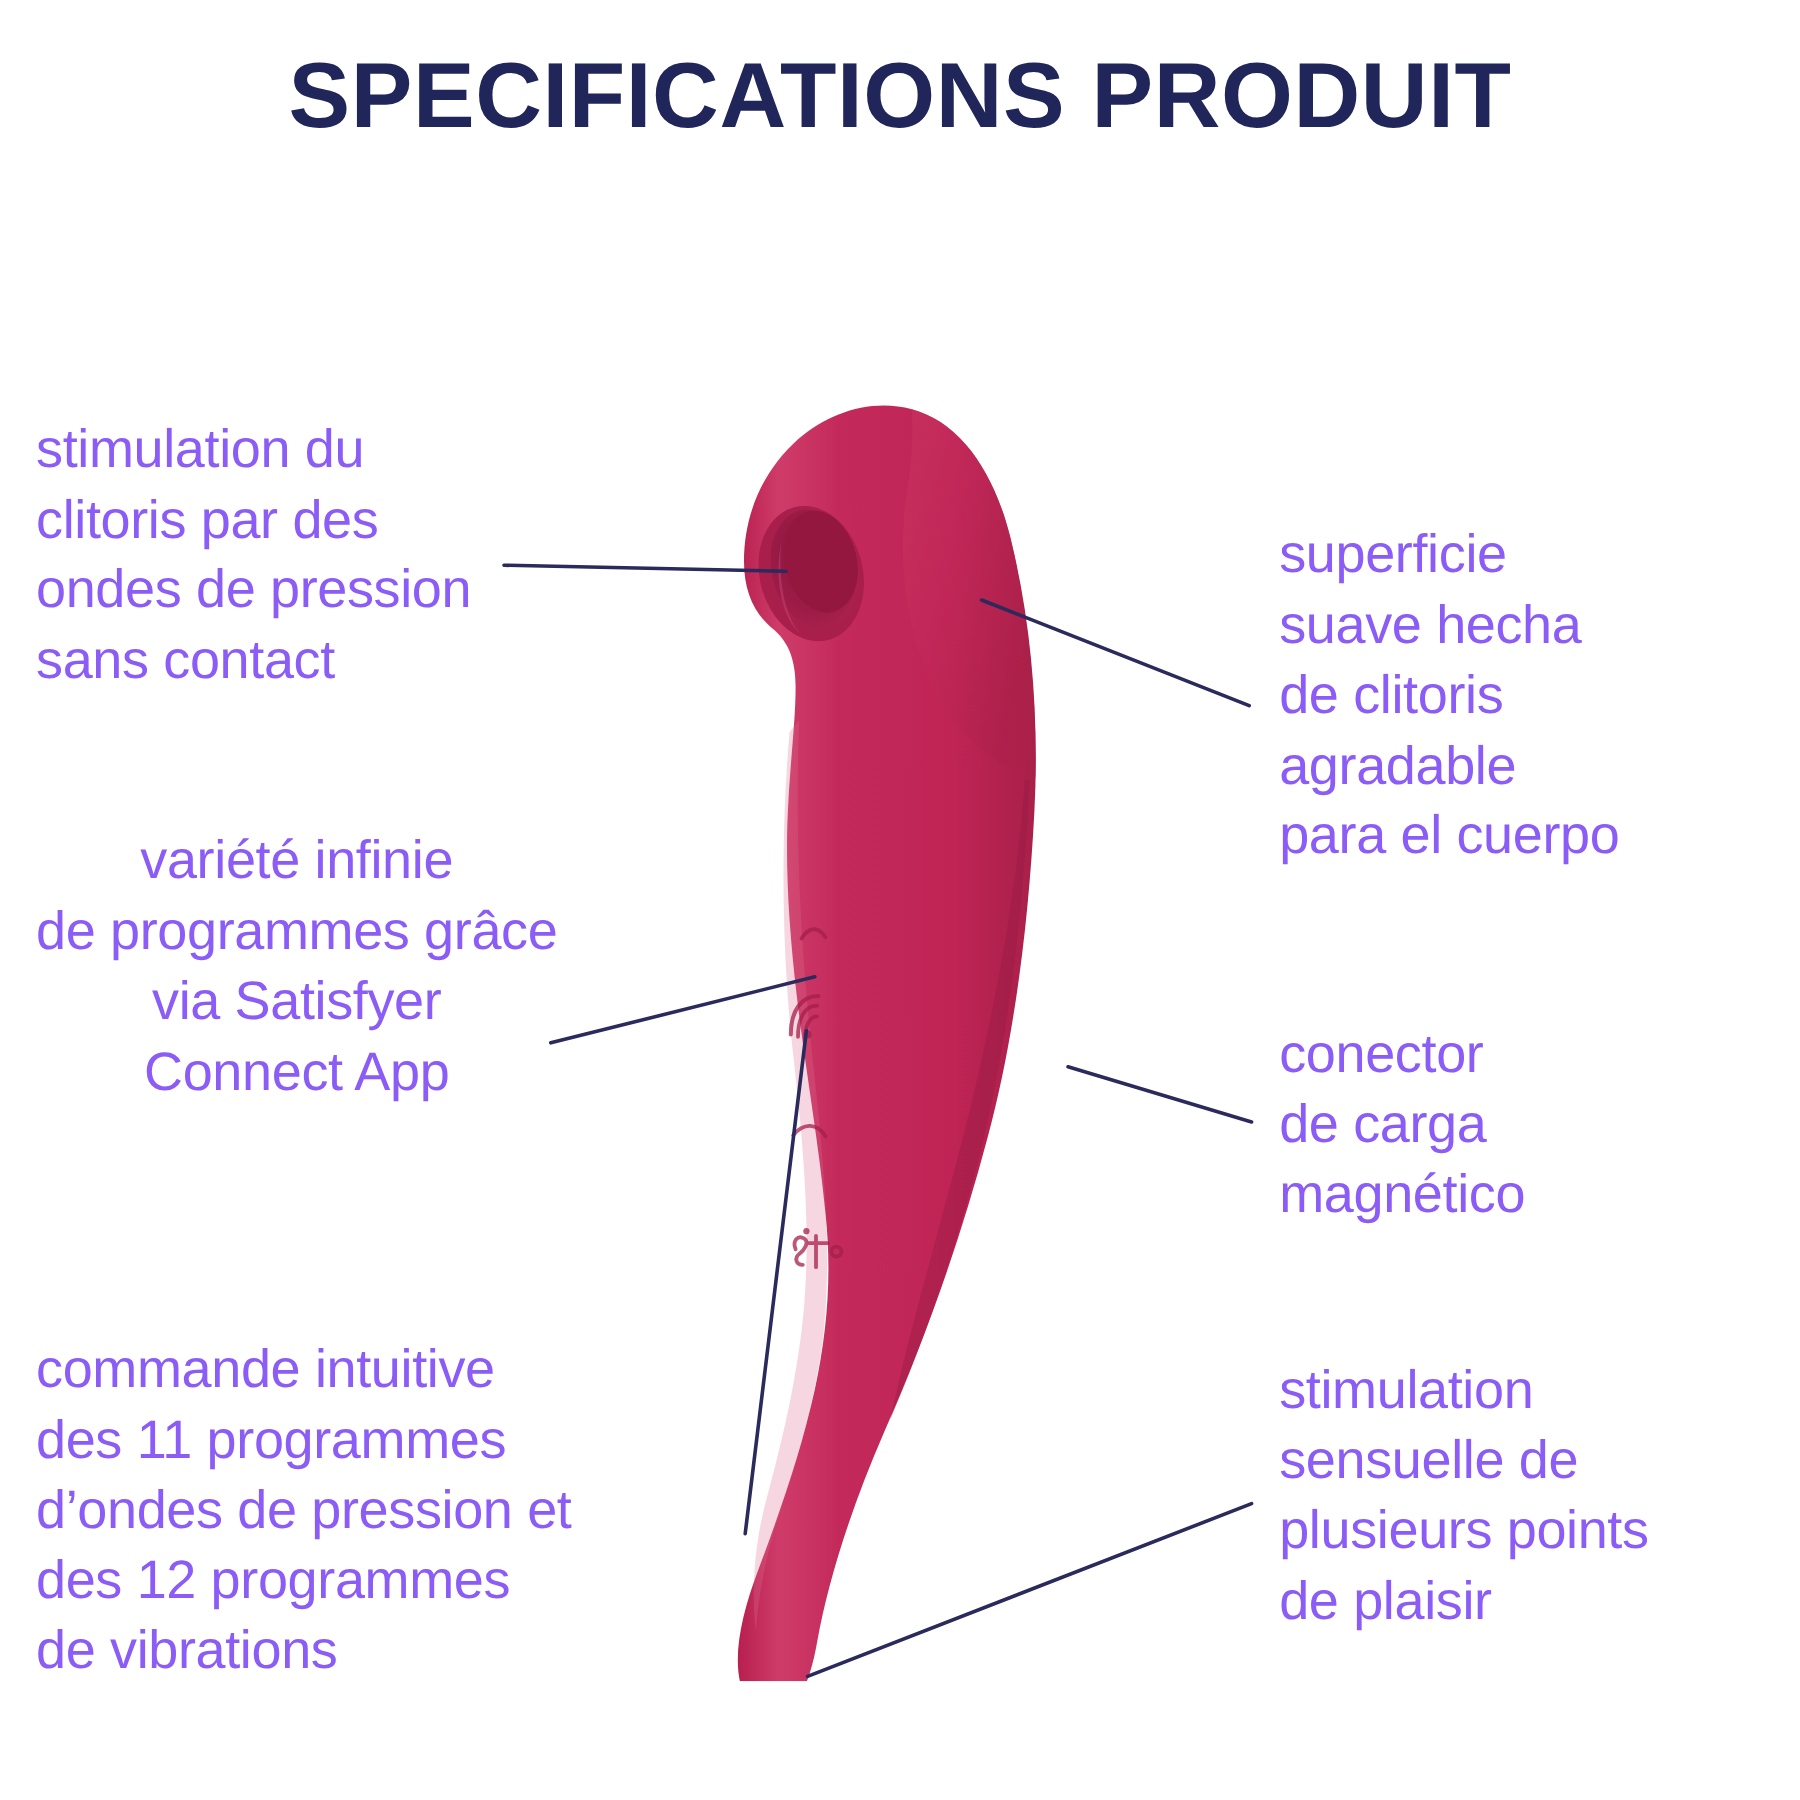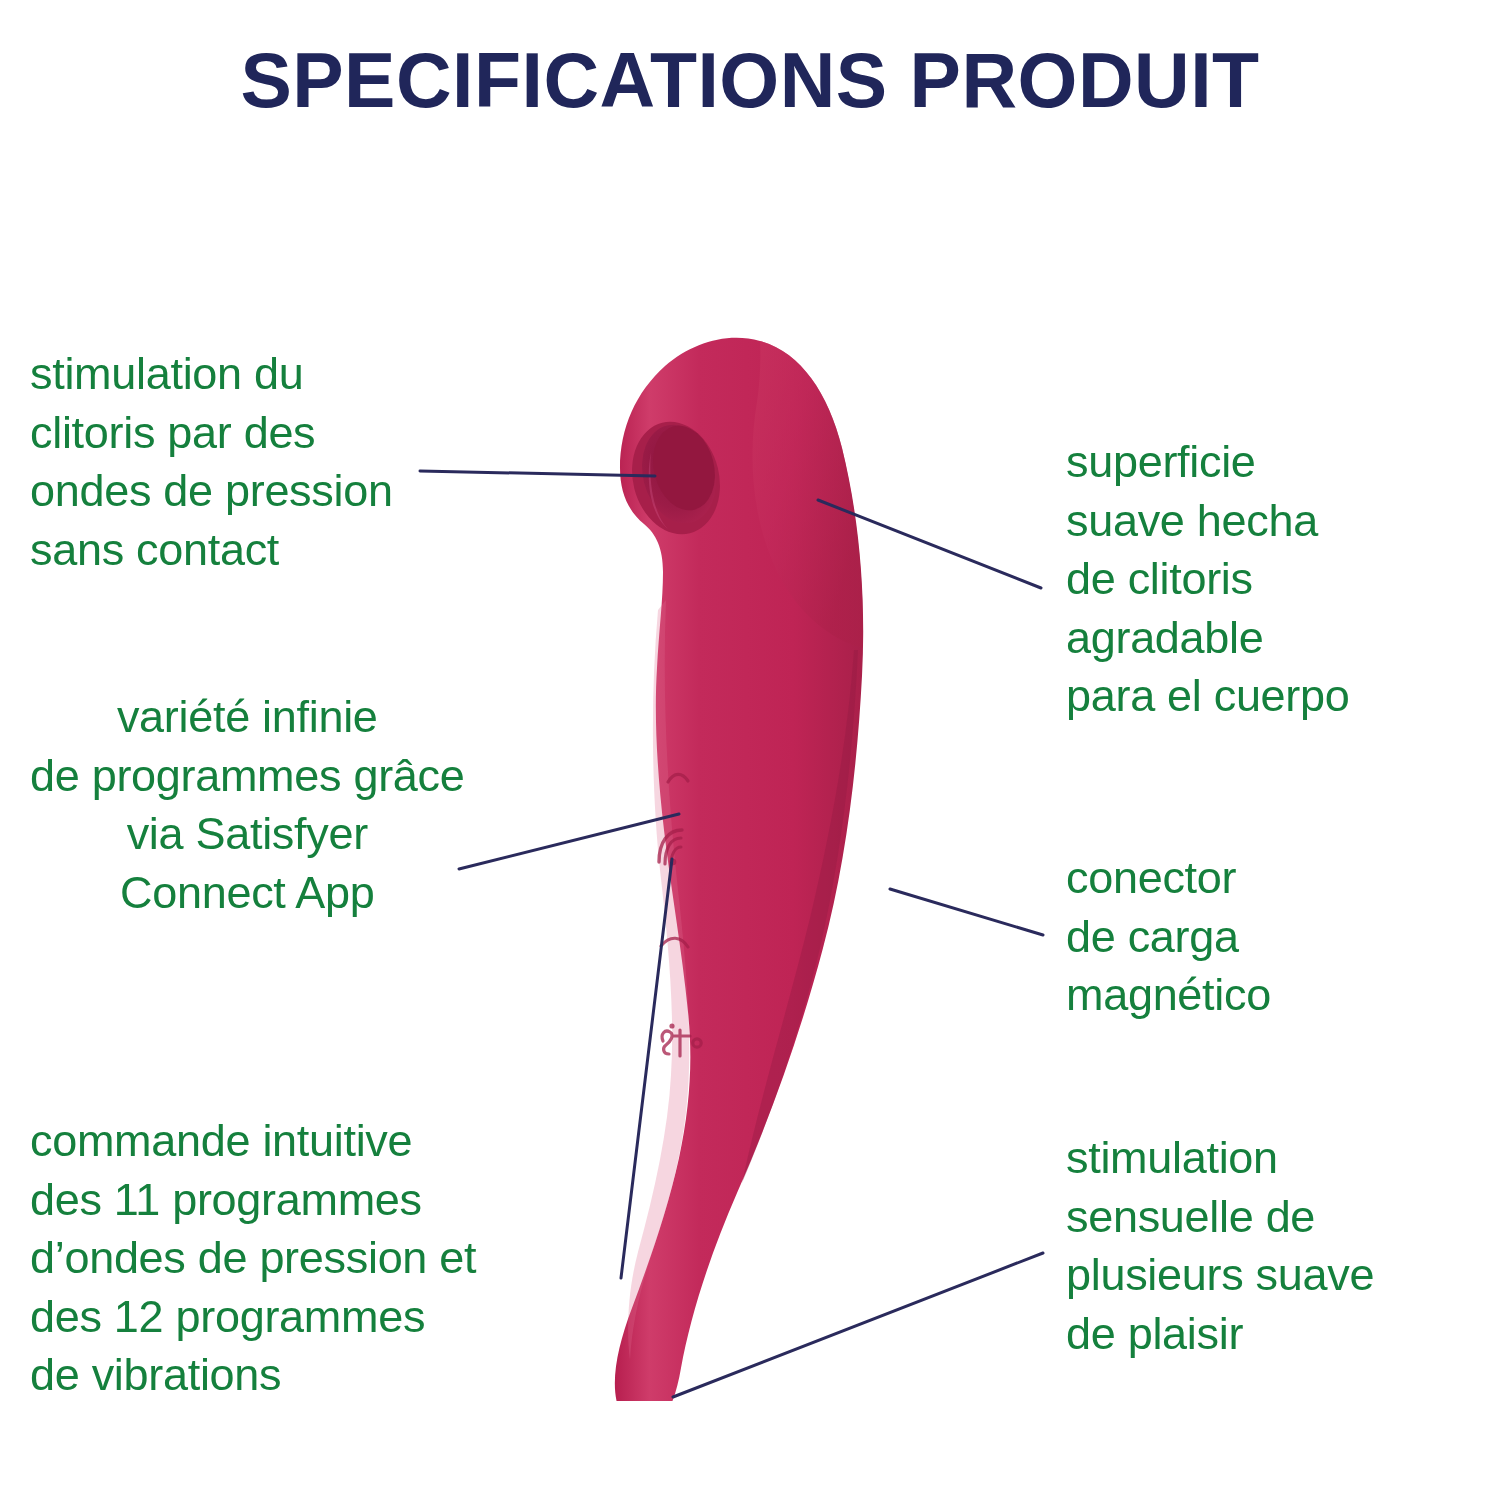--- a/index.html
+++ b/index.html
@@ -32,21 +32,21 @@
     line-height: 1.0;
     white-space: nowrap;
   }
 
   
   .callout {
     position: absolute;
     font-family: "Liberation Sans", sans-serif;
     font-size: 45px;
     line-height: 1.30;
-    color: #15803d;
+    color: #8b5cf6;
     font-weight: normal;
     letter-spacing: -0.3px;
   }
   .callout .line { display: block; white-space: nowrap; }
 
   .callout-left  { text-align: left; }
   .callout-right { text-align: left; margin-top: 21px; }
 
   #callout-pressure-waves { left: 30px;  top: 345px; }
   #callout-app-control    { left: 30px;  top: 688px; text-align: center; }
@@ -221,17 +221,17 @@
 
   <div class="callout callout-right" id="callout-charger">
     <span class="line">conector</span>
     <span class="line">de carga</span>
     <span class="line">magnético</span>
   </div>
 
   <div class="callout callout-right" id="callout-pleasure">
     <span class="line">stimulation</span>
     <span class="line">sensuelle de</span>
-    <span class="line">plusieurs suave</span>
+    <span class="line">plusieurs points</span>
     <span class="line">de plaisir</span>
   </div>
 
 </div>
 
 </body></html>

